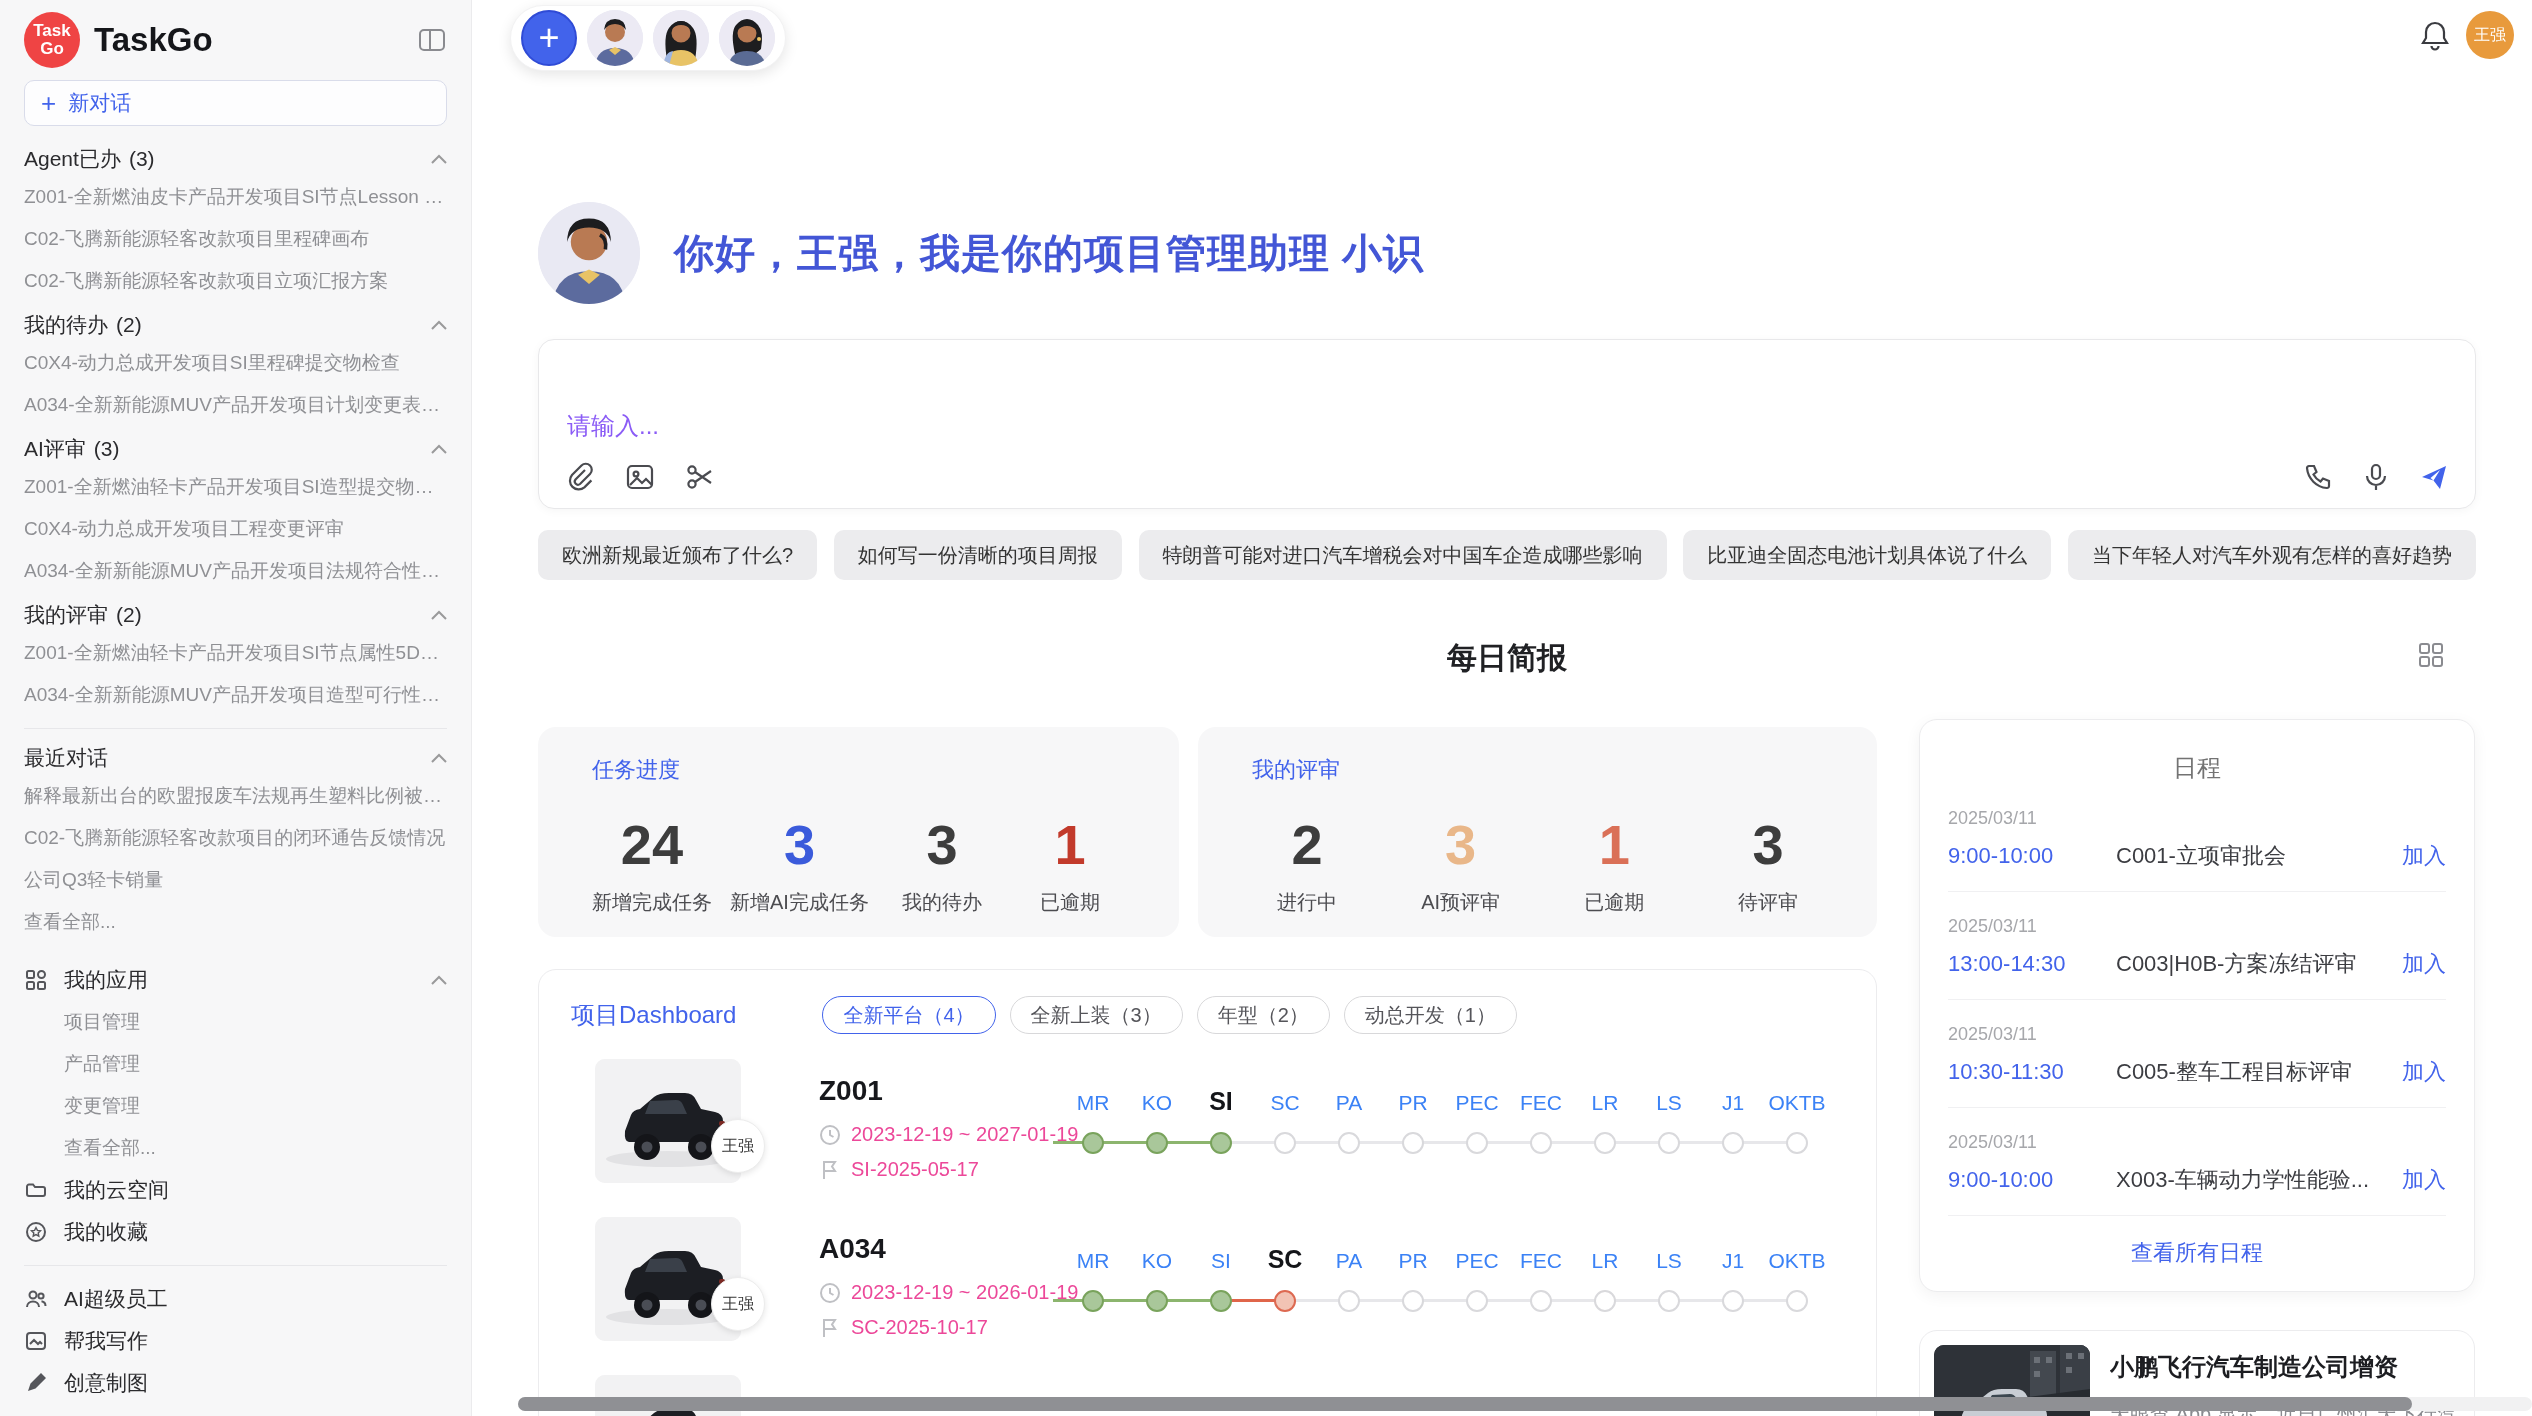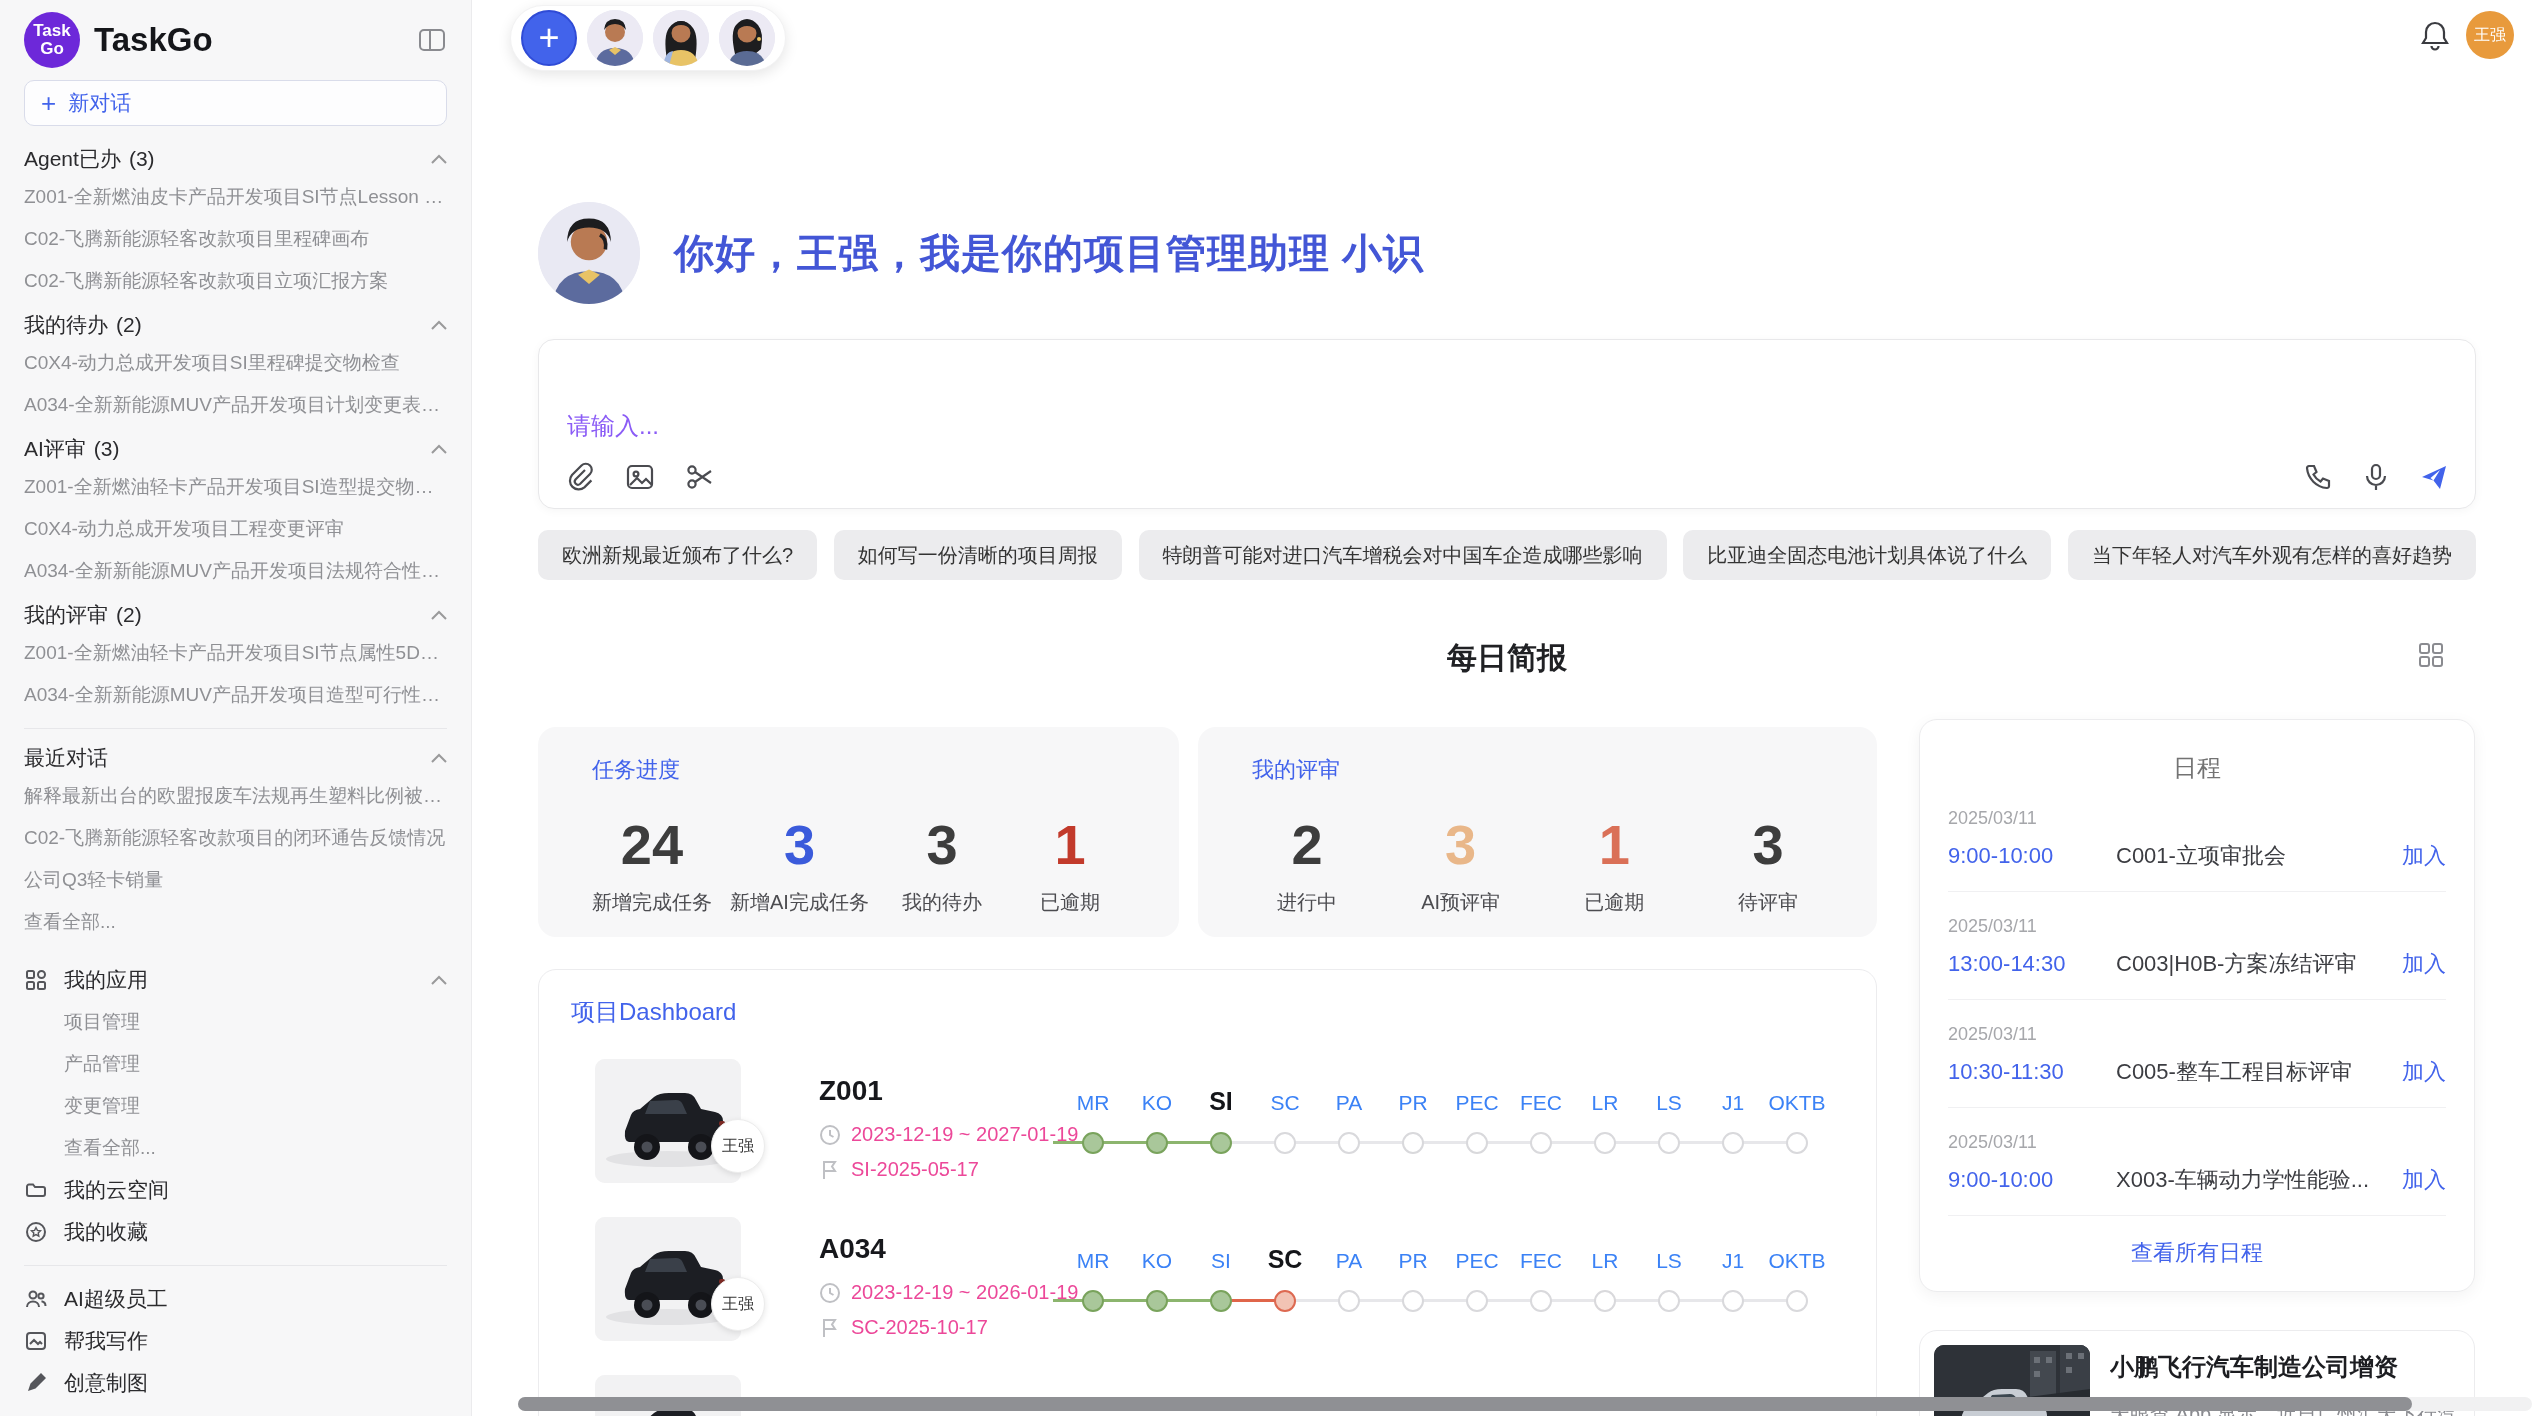--- a/index.html
+++ b/index.html
@@ -4,21 +4,21 @@
 <style>
   * { margin:0; padding:0; box-sizing:border-box; }
   html,body { background:#ffffff; }
   body { font-family:"Liberation Sans","DejaVu Sans",sans-serif; }
   .app { position:relative; width:2532px; height:1416px; overflow:hidden; background:#fff; }
 
   
   .sidebar { position:absolute; left:0; top:0; width:472px; height:1416px; background:#f7f7f8;
              border-right:1px solid #ebebed; padding:10px 24px 0; overflow:hidden; }
   .logo-row { display:flex; align-items:center; height:60px; }
-  .logo { width:56px; height:56px; border-radius:50%; background:#6d28d9; color:#fff; display:flex;
+  .logo { width:56px; height:56px; border-radius:50%; background:#ef4444; color:#fff; display:flex;
           flex-direction:column; align-items:center; justify-content:center; font-size:17px; font-weight:bold; line-height:1.08; }
   .app-name { font-size:33px; font-weight:700; color:#15161a; margin-left:14px; flex:1; }
   .panel-icon { width:30px; height:30px; color:#8a8b90; cursor:pointer; }
   .new-chat { margin-top:10px; height:46px; border:1px solid #d9dcea; background:#fdfdfe; border-radius:10px;
               display:flex; align-items:center; padding:0 16px; color:#4263eb; font-size:21px; gap:12px; cursor:pointer; }
   .new-chat .plus { font-size:26px; line-height:1; }
   .sec-header { display:flex; align-items:center; margin-top:6px; height:34px; font-size:21px; color:#2b2b2e; }
   .sec-header.first { margin-top:16px; }
   .sec-count { margin-left:8px; }
   .chev { margin-left:auto; width:16px; height:10px; }
@@ -407,20 +407,26 @@
         <div class="stat-col">
           <div class="stat-val" style="color: rgb(61, 61, 61);">3</div>
           <div class="stat-label">待评审</div>
         </div>
       </div>
     </div>
 
     <div class="dash-card">
       <div class="dash-header">
         <div class="dash-title">项目Dashboard</div>
+        <div class="tabs">
+          <div class="tab active">全新平台（4）</div>
+          <div class="tab">全新上装（3）</div>
+          <div class="tab">年型（2）</div>
+          <div class="tab">动总开发（1）</div>
+        </div>
       </div>
 
       <div class="proj-row r1">
         <div class="thumb">
           <svg viewBox="0 0 146 124">
               <rect width="146" height="124" fill="#f2f2f3"></rect>
               <ellipse cx="73" cy="100" rx="62" ry="8" fill="#e2e2e4"></ellipse>
               <path d="M30 72l6-16q2-5 9-6l14-12q5-4 15-4h16q8 0 11 7l5 9 14 3q8 2 8 9v16q0 5-6 5H34q-5 0-4-11z" fill="#1c1e23"></path>
               <path d="M55 42l26-1q5 0 7 5l4 9H50z" fill="#3a4049"></path>
               <circle cx="52" cy="88" r="13" fill="#141519"></circle>

